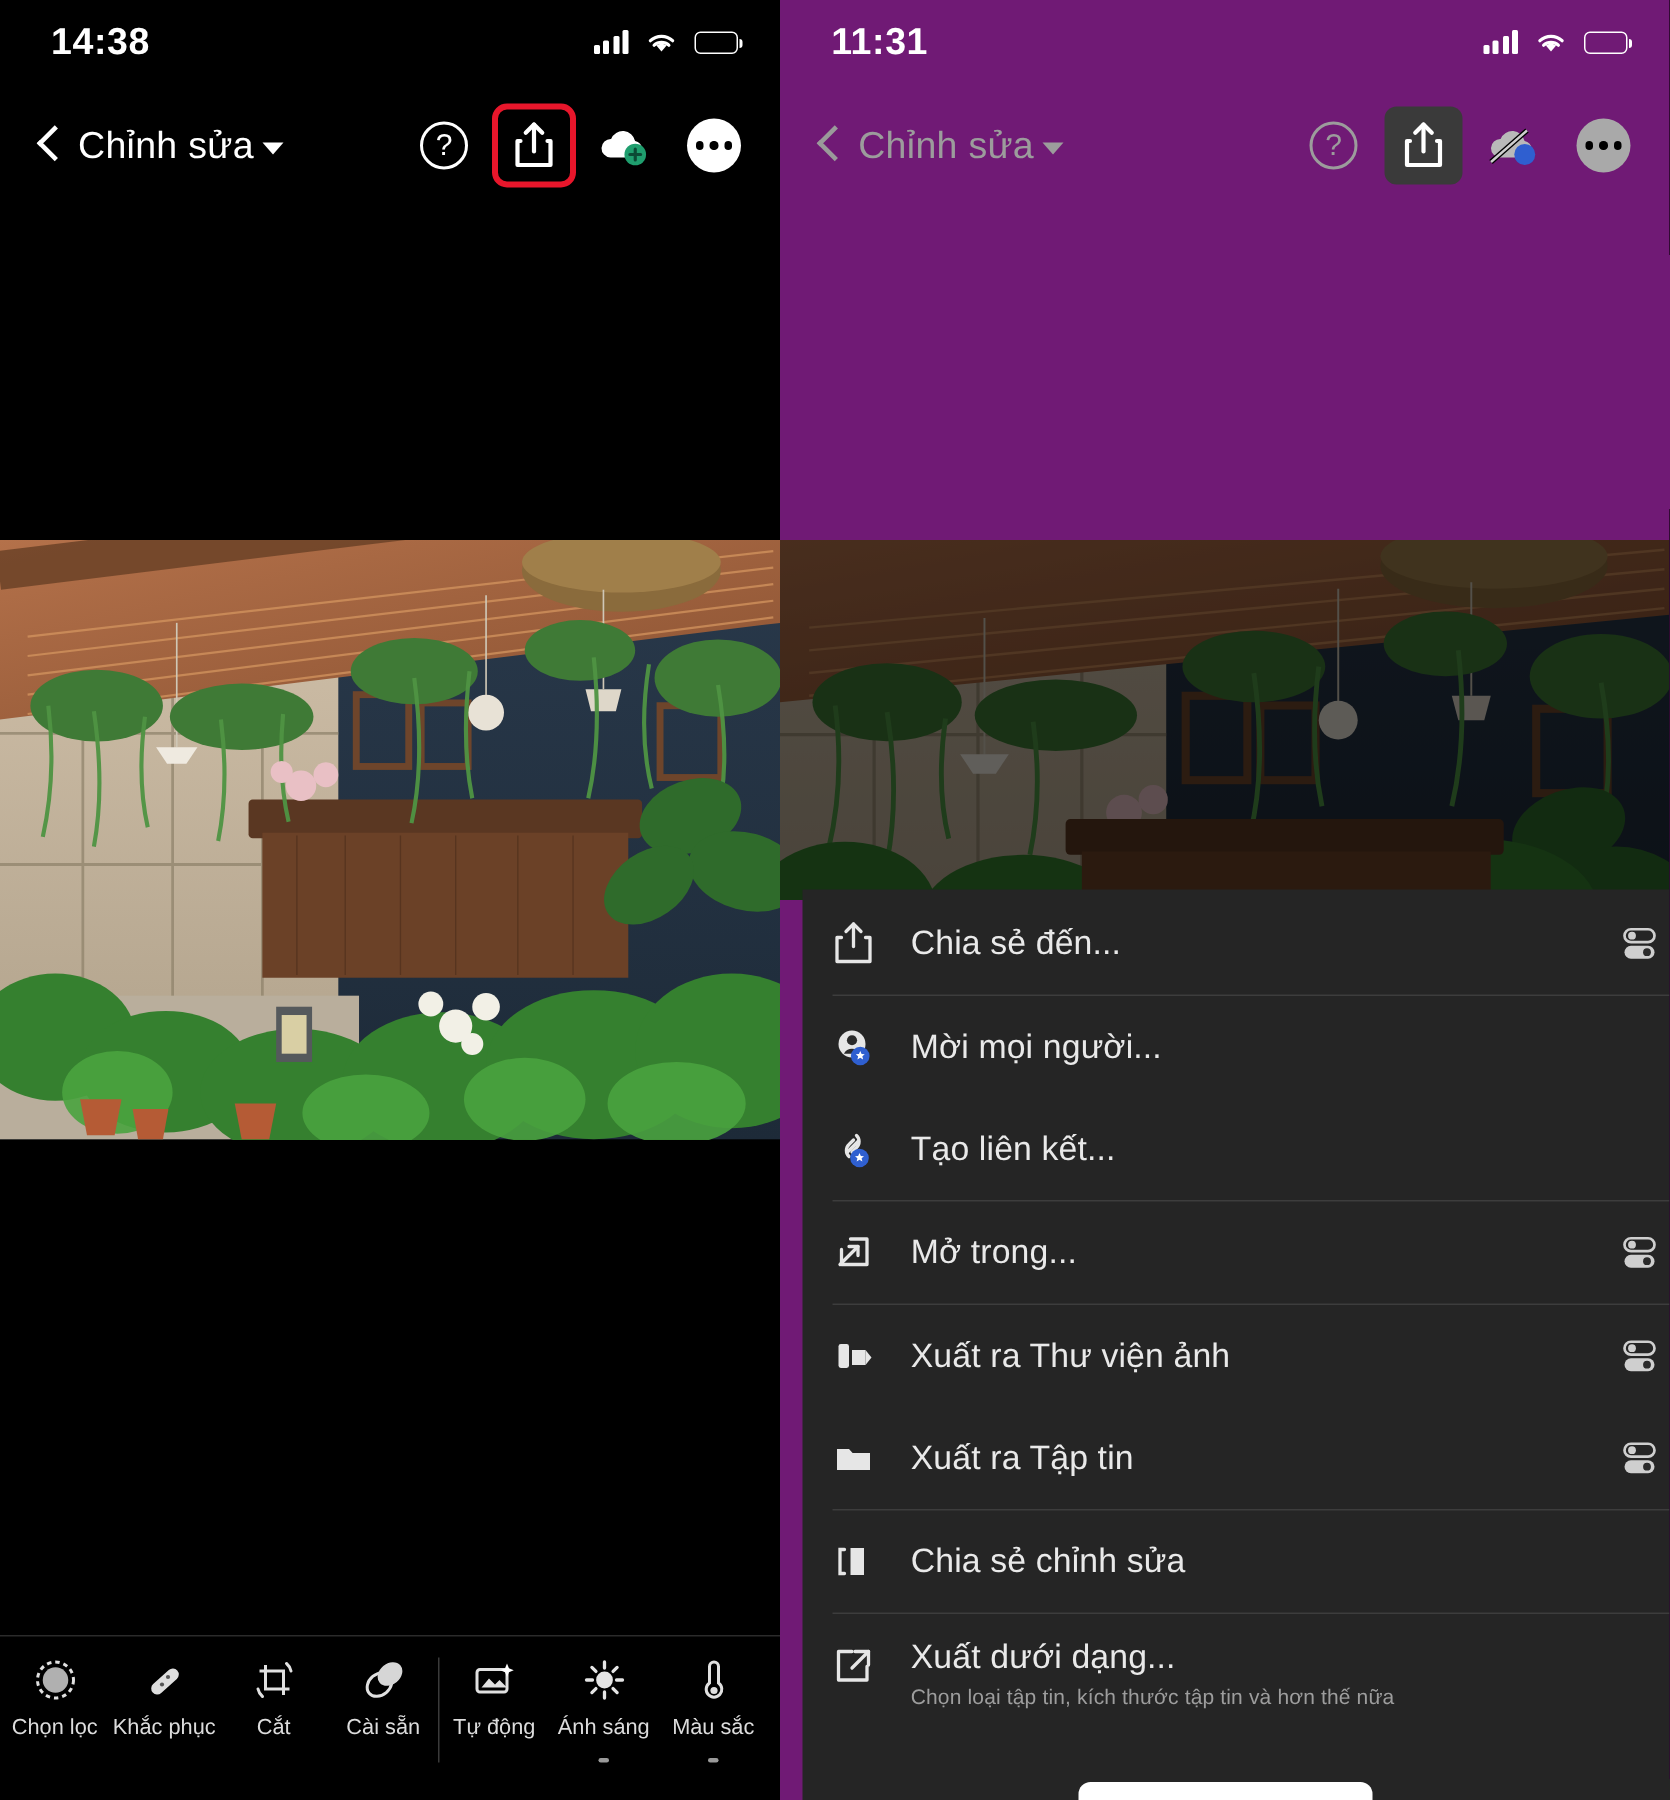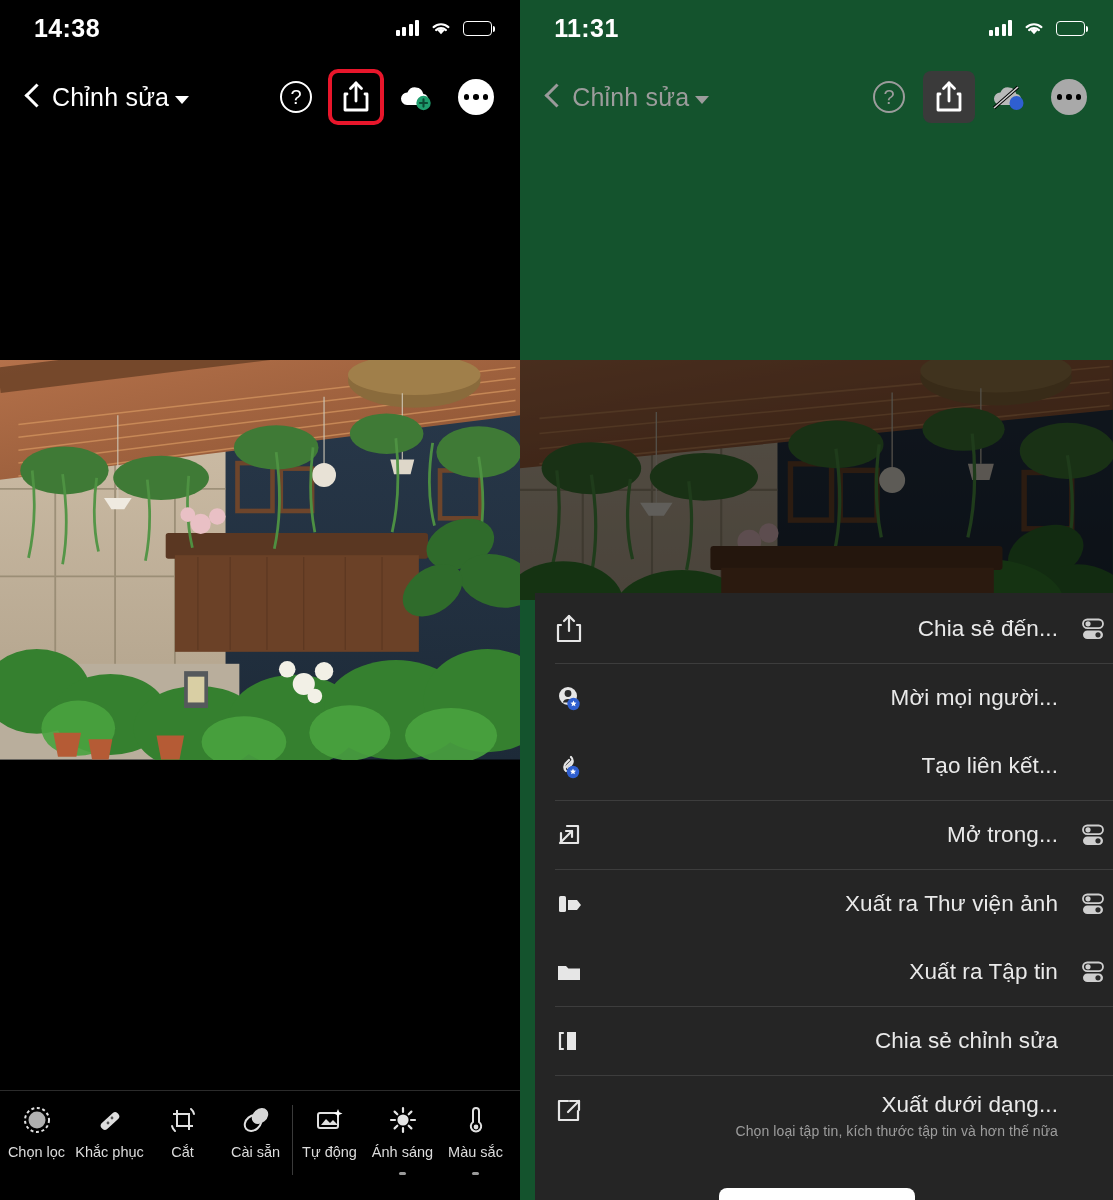--- a/index.html
+++ b/index.html
@@ -5,21 +5,21 @@
   * { box-sizing: border-box; margin: 0; padding: 0; }
   html, body {
     width: 1113px; height: 1200px;
     background: #000;
     font-family: "Liberation Sans", sans-serif;
     overflow: hidden;
   }
   .screens { display: flex; width: 1113px; height: 1200px; }
   .screen { position: relative; height: 1200px; background: #000; overflow: hidden; }
   .screen.left  { width: 565px; border-radius: 17px; }
-  .screen.right { width: 644px; background: #14532d; text-align: right; }
+  .screen.right { width: 644px; background: #701a75; }
 
   
   .statusbar {
     height: 56px; display: flex; align-items: center;
     justify-content: space-between; padding: 0 28px 0 34px;
     color: #fff;
   }
   .clock { font-size: 25px; font-weight: bold; letter-spacing: .4px; }
   .status-icons { display: flex; align-items: center; gap: 11px; }
 

